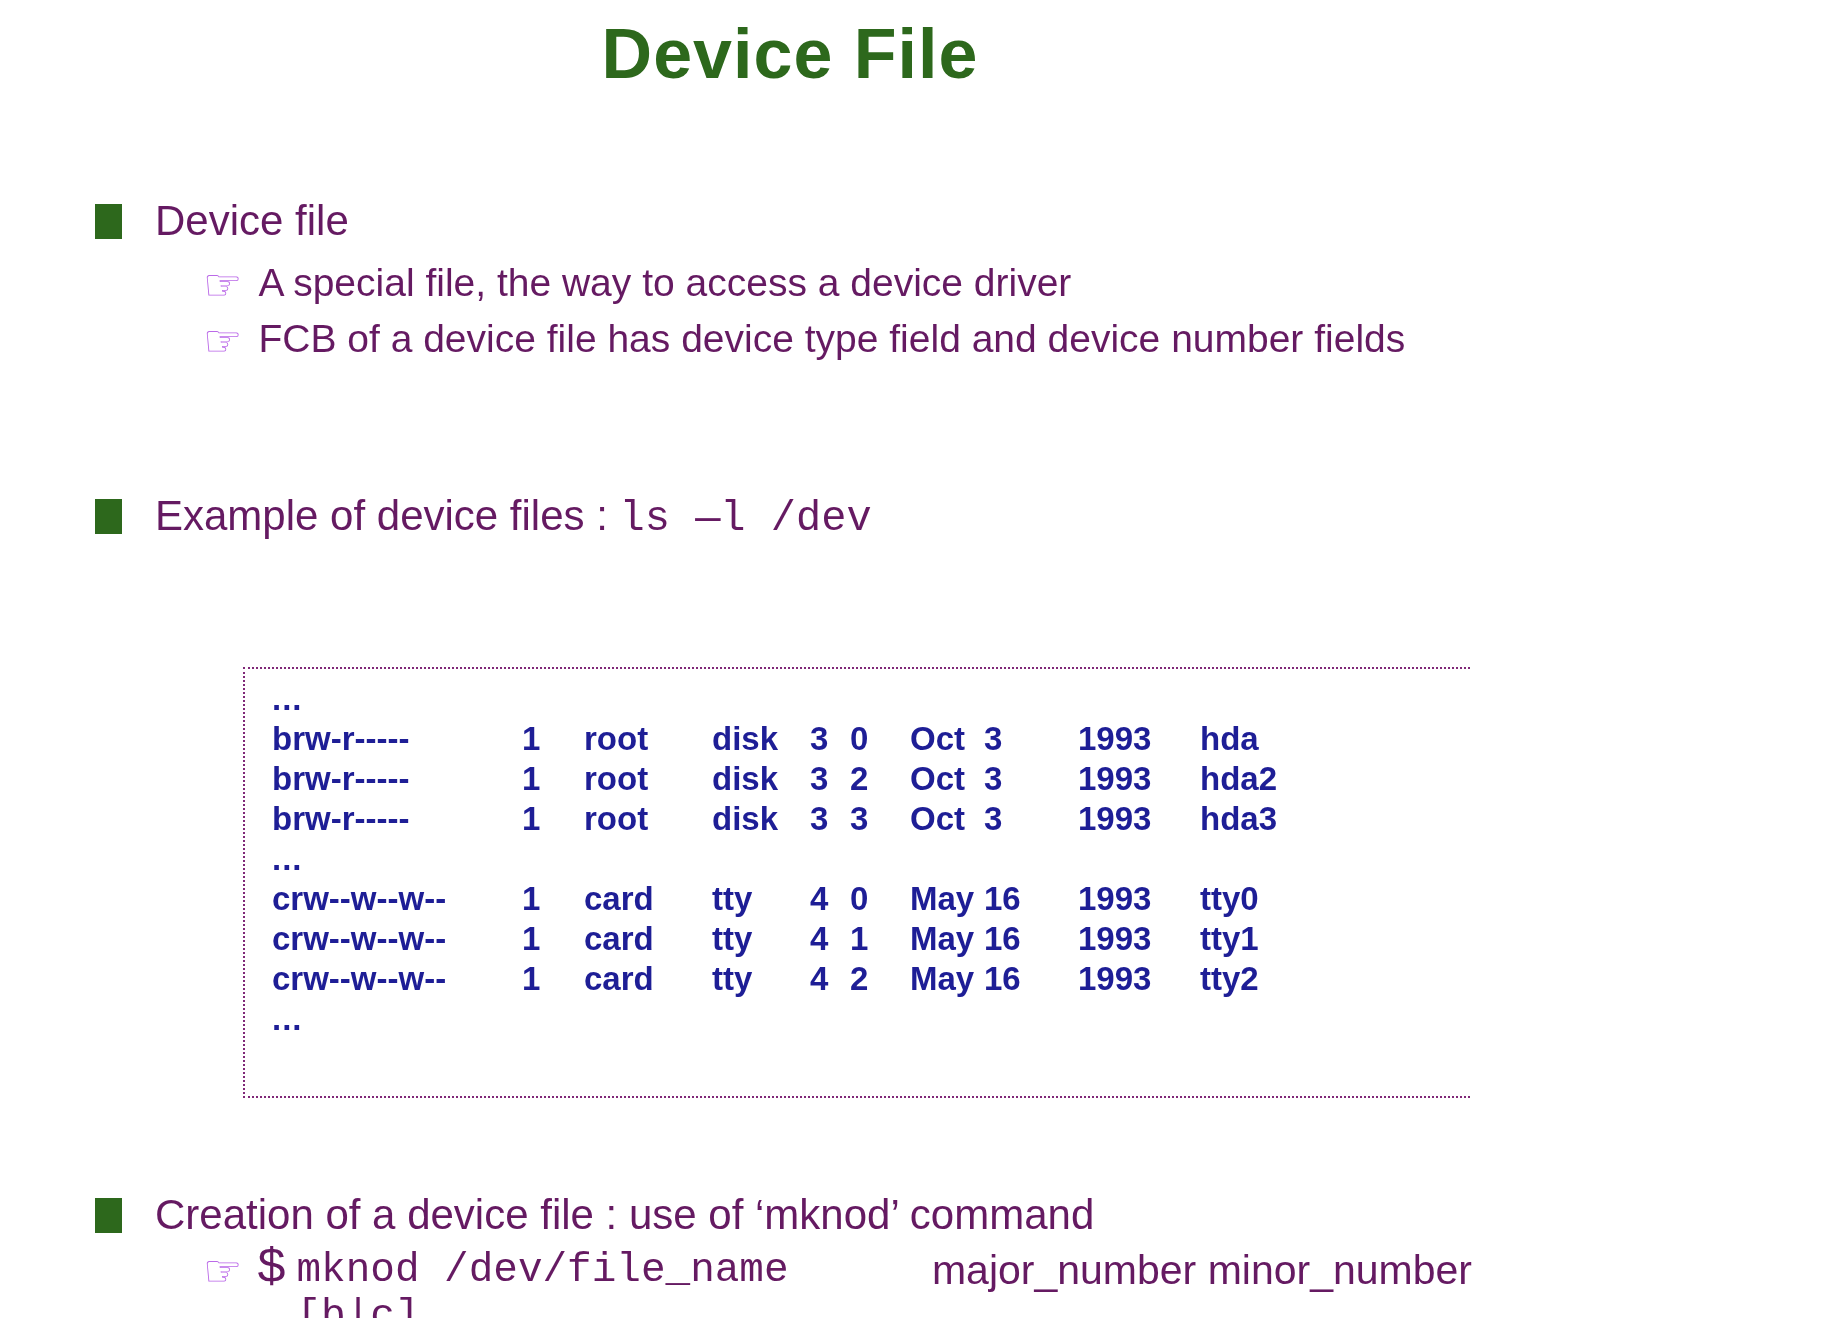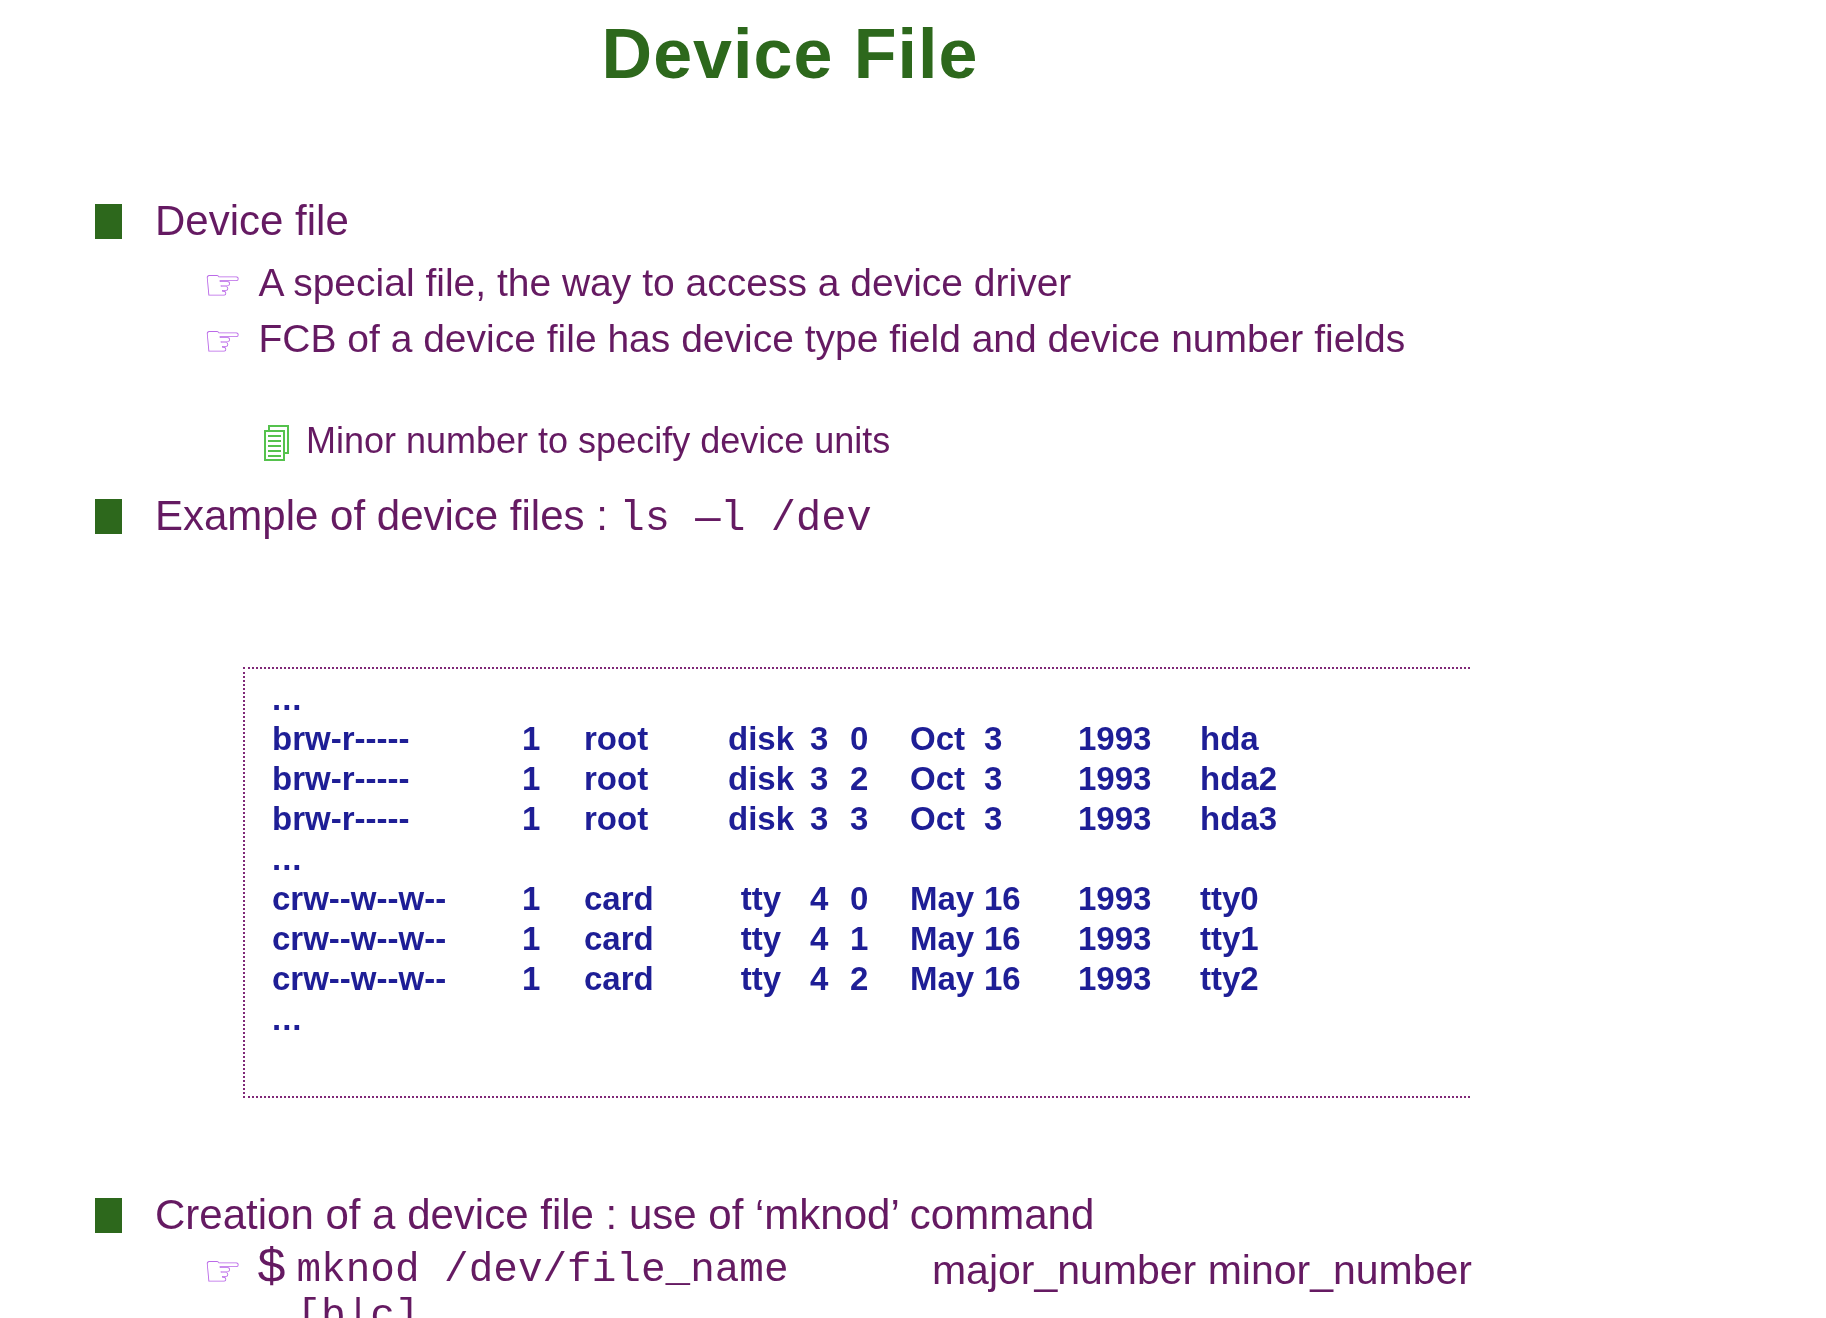--- a/index.html
+++ b/index.html
@@ -74,21 +74,21 @@
     border:2px dotted var(--box-border,#802878);
     padding:10px 10px 0 27px;
     font-size:33px;font-weight:bold;
     color:var(--navy,#1e1e96);
   }
   .lrow{line-height:40px;white-space:nowrap;}
   .lc{display:inline-block;}
   .lc0{width:250px;}
   .lc1{width:62px;}
   .lc2{width:128px;}
-  .lc3{width:98px;text-align:center;}
+  .lc3{width:98px;}
   .lc4{width:40px;}
   .lc5{width:60px;}
   .lc6{width:74px;}
   .lc7{width:94px;}
   .lc8{width:122px;}
   .ell{letter-spacing:1px;}
 </style>
 </head>
 <body>
 
@@ -105,34 +105,20 @@
     <span class="finger">☞</span>
     <span class="t2">A special file, the way to access a device driver</span>
   </div>
 
   <div class="row lvl2" style="top:317px">
     <span class="finger">☞</span>
     <span class="t2">FCB of a device file has device type field and device number fields</span>
   </div>
 
 
-  <div class="row lvl3" style="top:420px">
-    <span class="docicon">
-      <svg width="30" height="38" viewBox="0 0 30 38" fill="none" stroke="currentColor" stroke-width="2">
-        <rect x="7" y="2" width="19" height="27"></rect>
-        <rect x="3" y="7" width="19" height="29" fill="#ffffff"></rect>
-        <line x1="6" y1="12" x2="19" y2="12"></line>
-        <line x1="6" y1="17" x2="19" y2="17"></line>
-        <line x1="6" y1="22" x2="19" y2="22"></line>
-        <line x1="6" y1="27" x2="19" y2="27"></line>
-        <line x1="6" y1="32" x2="19" y2="32"></line>
-      </svg>
-    </span>
-    <span class="t3">Minor number to specify device units</span>
-  </div>
 
   <div class="row lvl1" style="top:492px">
     <span class="sq"></span>
     <span class="t1"><span>Example of device files : </span><span class="mono cmd">ls —l /dev</span></span>
   </div>
 
   <div class="listing">
       <div class="lrow"><span class="ell">...</span></div>
       <div class="lrow"><span class="lc lc0">brw-r-----</span><span class="lc lc1">1</span><span class="lc lc2">root</span><span class="lc lc3">disk</span><span class="lc lc4">3</span><span class="lc lc5">0</span><span class="lc lc6">Oct</span><span class="lc lc7">3</span><span class="lc lc8">1993</span><span class="lc lc9">hda</span></div>
       <div class="lrow"><span class="lc lc0">brw-r-----</span><span class="lc lc1">1</span><span class="lc lc2">root</span><span class="lc lc3">disk</span><span class="lc lc4">3</span><span class="lc lc5">2</span><span class="lc lc6">Oct</span><span class="lc lc7">3</span><span class="lc lc8">1993</span><span class="lc lc9">hda2</span></div>

